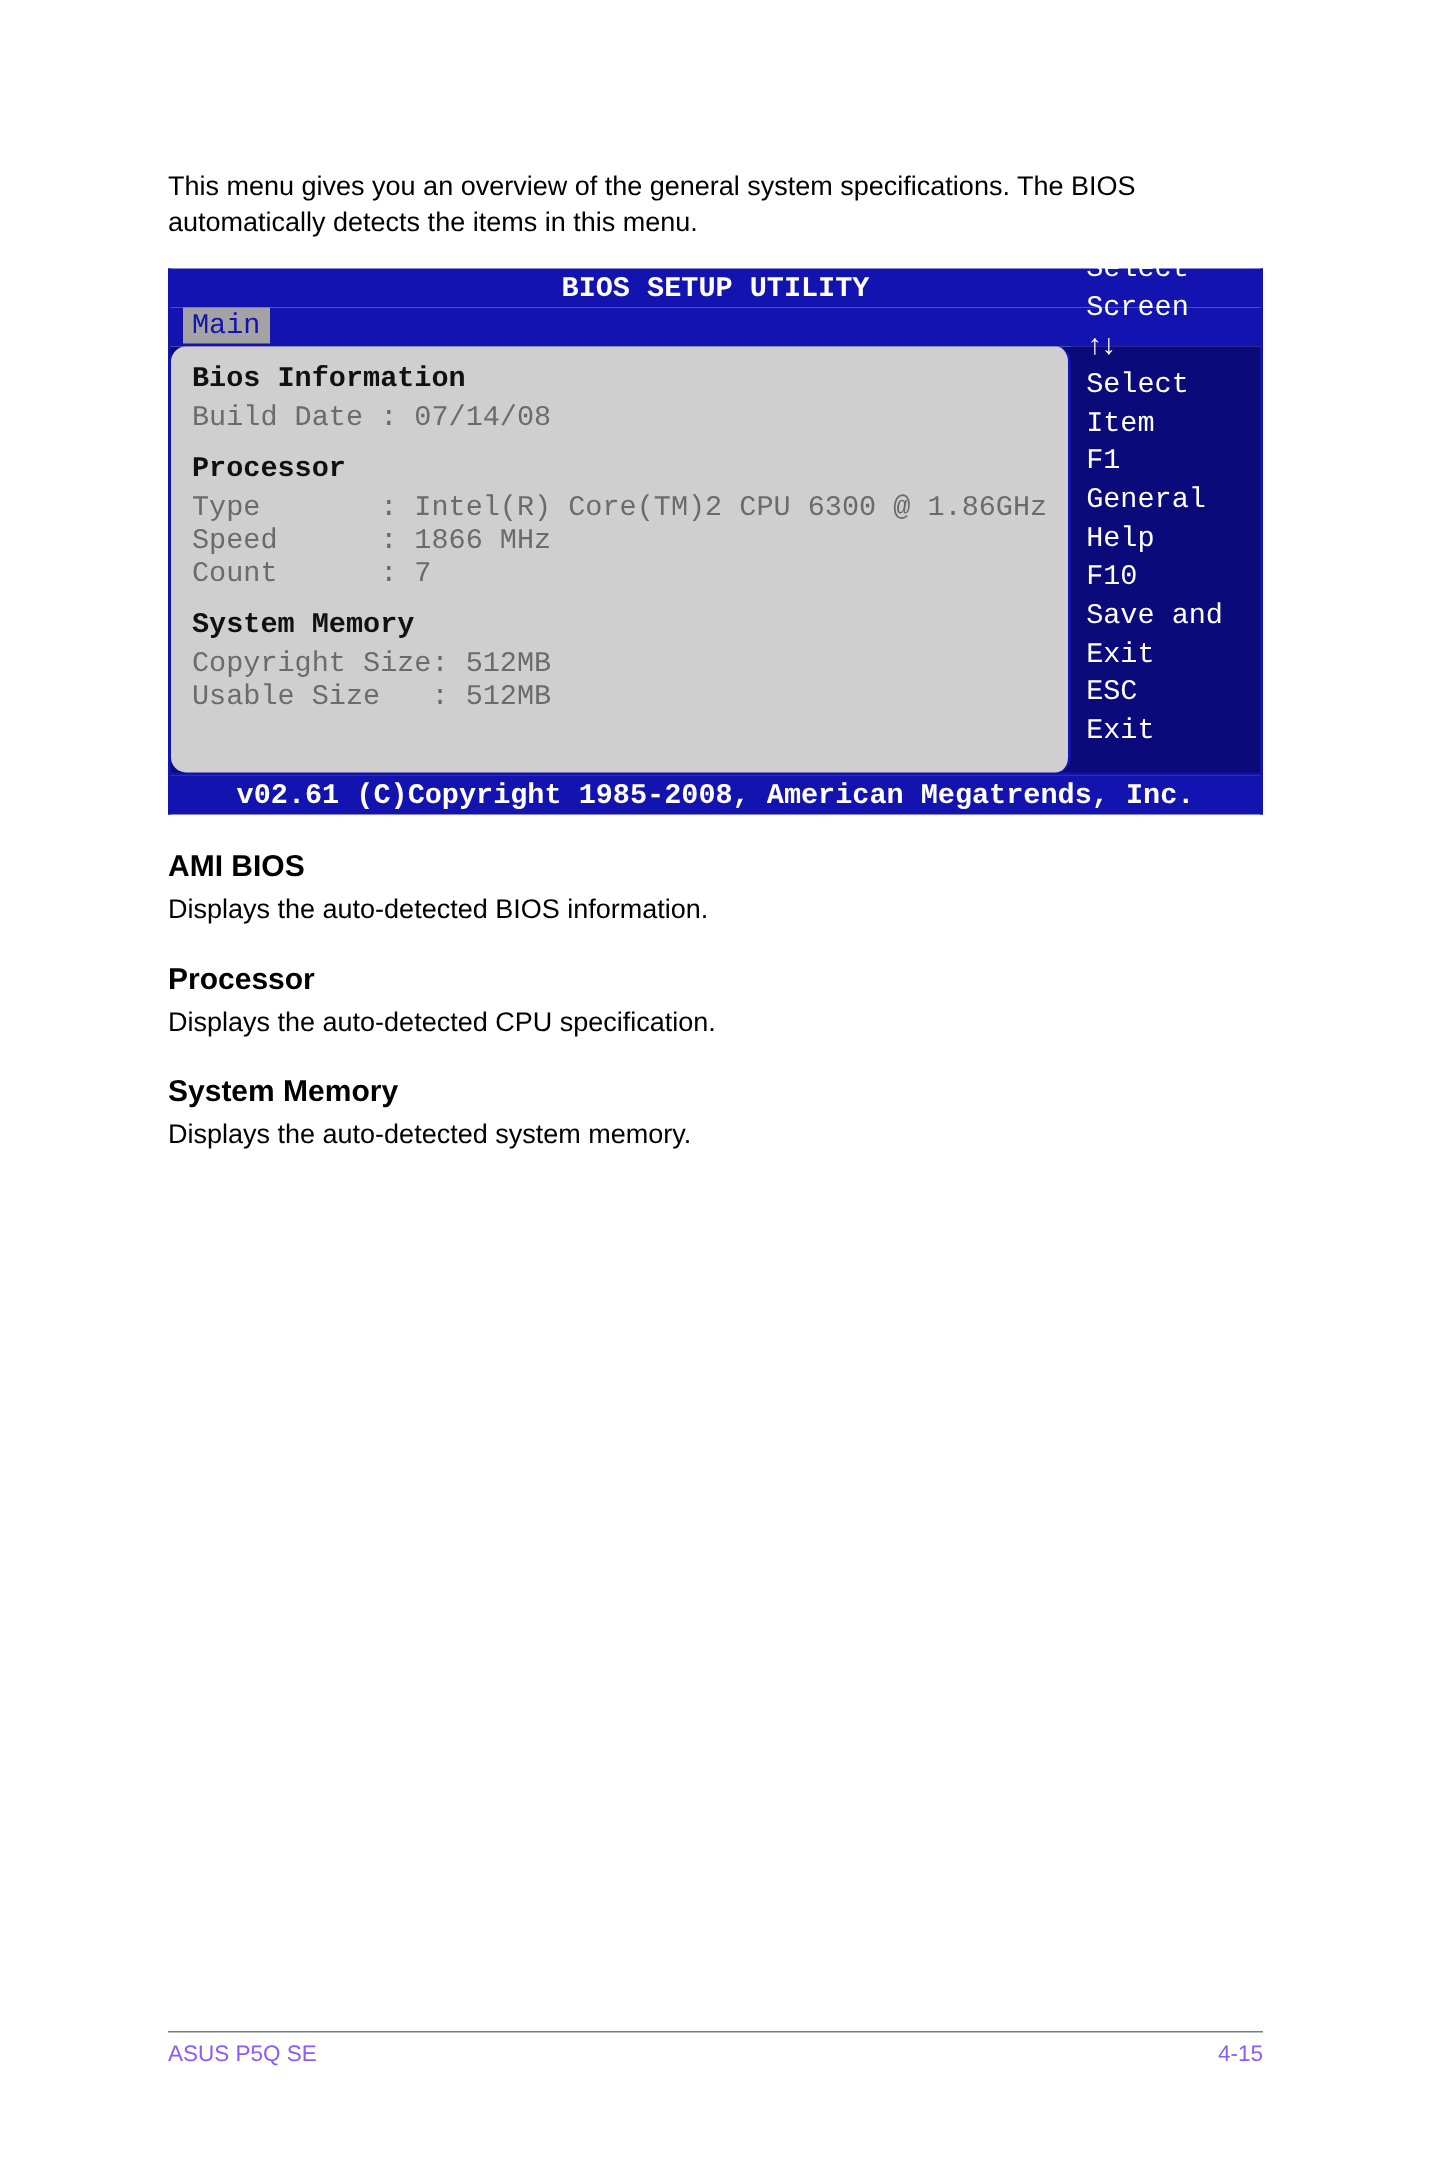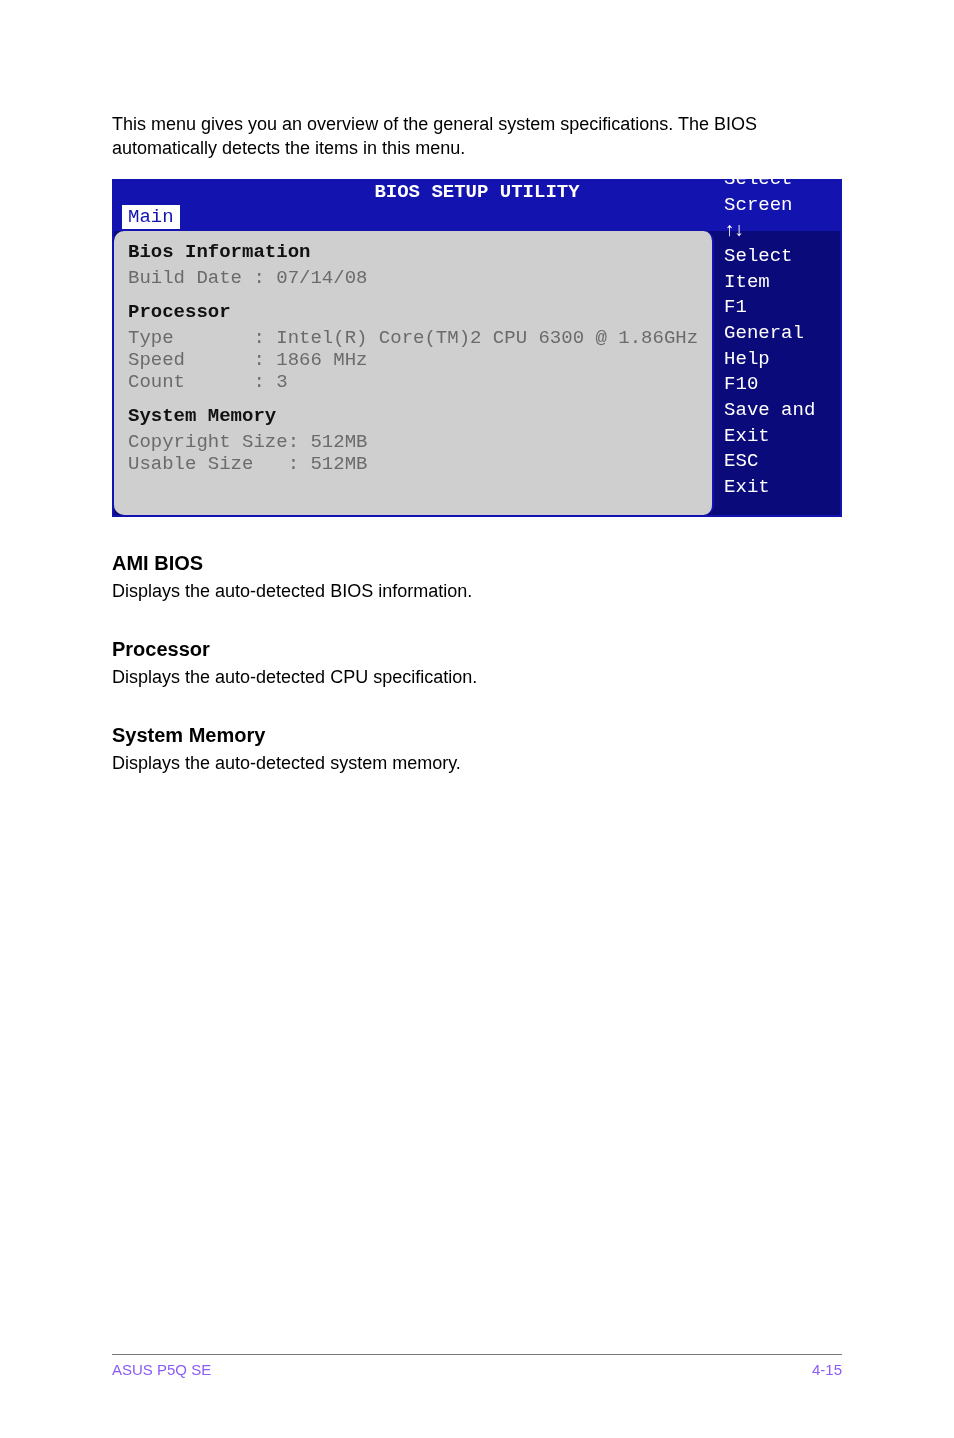--- a/index.html
+++ b/index.html
@@ -3,27 +3,27 @@
 <meta charset="utf-8">
 <style>
   * { margin: 0; padding: 0; box-sizing: border-box; }
   html, body { width: 954px; height: 1438px; background: #fff; font-family: Arial, Helvetica, sans-serif; color: #000; }
   .page { padding: 112px 112px 0 112px; height: 100%; position: relative; }
 
   
   h2.section-number { font-size: 24px; font-weight: bold; margin-bottom: 22px; }
   h2.section-number .num { display: inline-block; margin-right: 34px; }
   p.body { font-size: 18px; line-height: 1.35; margin-bottom: 18px; }
-  h3.sub { font-size: 20px; font-weight: bold; margin-top: 35px; margin-bottom: 4px; }
+  h3.sub { font-size: 20px; font-weight: bold; margin-top: 24px; margin-bottom: 4px; }
 
   
   .bios-panel { width: 100%; margin: 16px 0 24px 0; font-family: "Courier New", monospace; font-size: 19px; }
   .bios-titlebar { background: #1313b0; color: #fff; text-align: center; font-weight: bold; padding: 2px 0; border-left: 2px solid #1313b0; border-right: 2px solid #1313b0; }
   .bios-tabrow { background: #1313b0; padding: 0 8px 2px 8px; border-left: 2px solid #1313b0; border-right: 2px solid #1313b0; }
-  .bios-tab { display: inline-block; background: #ffffff; color: #1313b0; padding: 1px 6px; font-weight: normal; }
+  .bios-tab { display: inline-block; background: #a3a3a3; color: #1313b0; padding: 1px 6px; font-weight: normal; }
   .bios-body { display: flex; border: 2px solid #1313b0; border-top: none; background: #0a0a7a; }
   .bios-left { flex: 1 1 auto; background: #cfcfcf; color: #3a3a3a; padding: 10px 14px 28px 14px; border-right: 2px solid #1313b0; border-radius: 10px; }
   .bios-right { width: 200px; background: #0a0a7a; color: #ffffff; padding: 10px 10px 18px 10px; position: relative; }
   .bios-left .hdr { color: #111; font-weight: bold; margin-bottom: 4px; }
   .bios-left .grey { color: #6b6b6b; }
   .bios-left .block { margin-bottom: 12px; }
   .bios-left .row { white-space: pre; }
   .bios-right .help { position: absolute; bottom: 14px; left: 10px; line-height: 1.35; }
   .bios-right .help .row { display: flex; flex-direction: column; }
   .bios-right .help .key { width: 42px; }
@@ -50,21 +50,21 @@
     <div class="bios-body">
       <div class="bios-left">
         <div class="block">
           <div class="hdr">Bios Information</div>
           <div class="row grey">Build Date : 07/14/08</div>
         </div>
         <div class="block">
           <div class="hdr">Processor</div>
           <div class="row grey">Type       : Intel(R) Core(TM)2 CPU 6300 @ 1.86GHz</div>
           <div class="row grey">Speed      : 1866 MHz</div>
-          <div class="row grey">Count      : 3</div>
+          <div class="row grey">Count      : 7</div>
         </div>
         <div class="block">
           <div class="hdr">System Memory</div>
           <div class="row grey">Copyright Size: 512MB</div>
           <div class="row grey">Usable Size   : 512MB</div>
         </div>
       </div>
       <div class="bios-right">
         <div class="help">
           <div class="row">
@@ -83,20 +83,21 @@
             <span class="key">F10</span>
             <span>Save and Exit</span>
           </div>
           <div class="row">
             <span class="key">ESC</span>
             <span>Exit</span>
           </div>
         </div>
       </div>
     </div>
+    <div class="bios-footer">v02.61 (C)Copyright 1985-2008, American Megatrends, Inc.</div>
   </div>
 
   <h3 class="sub">AMI BIOS</h3>
   <p class="body">Displays the auto-detected BIOS information.</p>
 
   <h3 class="sub">Processor</h3>
   <p class="body">Displays the auto-detected CPU specification.</p>
 
   <h3 class="sub">System Memory</h3>
   <p class="body">Displays the auto-detected system memory.</p>

